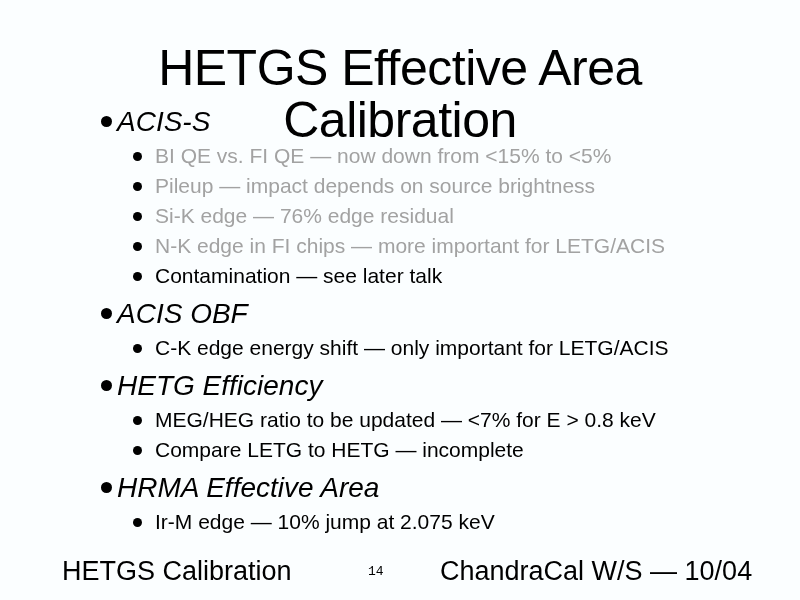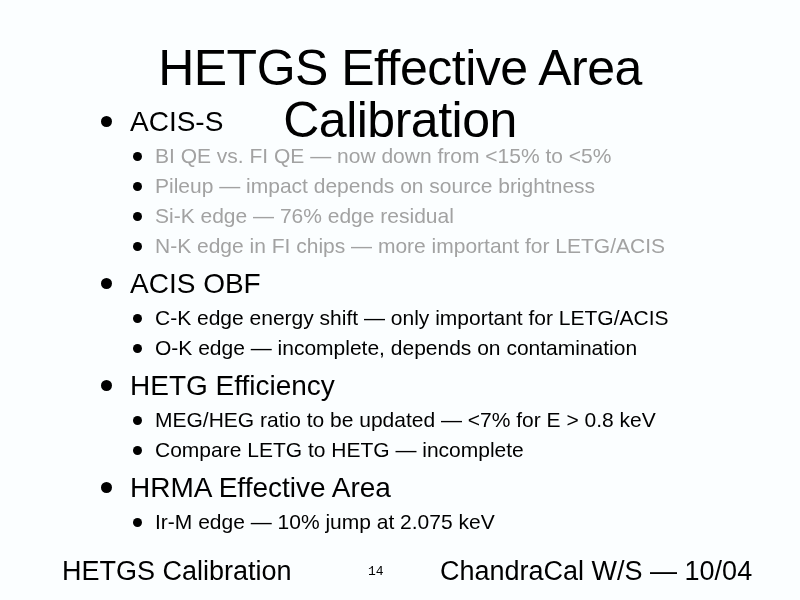--- a/index.html
+++ b/index.html
@@ -61,21 +61,22 @@
     position: absolute;
     left: 101px;
     top: 10px;
     width: 11px;
     height: 11px;
     border-radius: 50%;
     background: #000000;
   }
   .lvl1 .txt {
     display: inline-block;
-    margin-left: 25px;
+    margin-left: 12px;
+    font-style: italic;
   }
 
   .lvl2 {
     position: relative;
     padding-left: 155px;
     margin: 0;
     height: 30px;
     color: #000000;
     font-size: 21px;
     line-height: 26px;
@@ -163,34 +164,34 @@
       <span class="txt">Pileup — impact depends on source brightness</span>
     </div>
     <div class="lvl2 dim">
       <span class="bullet"></span>
       <span class="txt">Si-K edge — 76% edge residual</span>
     </div>
     <div class="lvl2 dim">
       <span class="bullet"></span>
       <span class="txt">N-K edge in FI chips — more important for LETG/ACIS</span>
     </div>
+    <div class="lvl2">
+      <span class="bullet"></span>
+      <span class="txt">Contamination — see later talk</span>
+    </div>
 
     <div class="group-gap"></div>
 
     <div class="lvl1">
       <span class="bullet"></span>
       <span class="txt">ACIS OBF</span>
     </div>
     <div class="lvl2">
       <span class="bullet"></span>
       <span class="txt">C-K edge energy shift — only important for LETG/ACIS</span>
-    </div>
-    <div class="lvl2">
-      <span class="bullet"></span>
-      <span class="txt">O-K edge — incomplete, depends on contamination</span>
     </div>
 
     <div class="group-gap"></div>
 
     <div class="lvl1">
       <span class="bullet"></span>
       <span class="txt">HETG Efficiency</span>
     </div>
     <div class="lvl2">
       <span class="bullet"></span>

